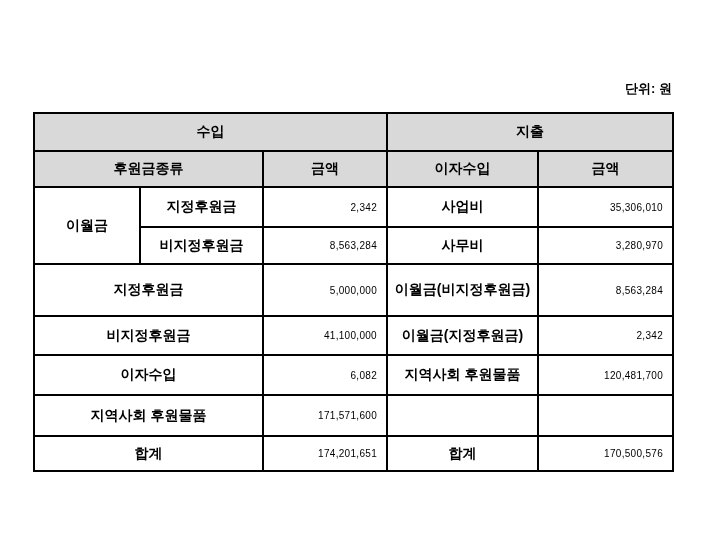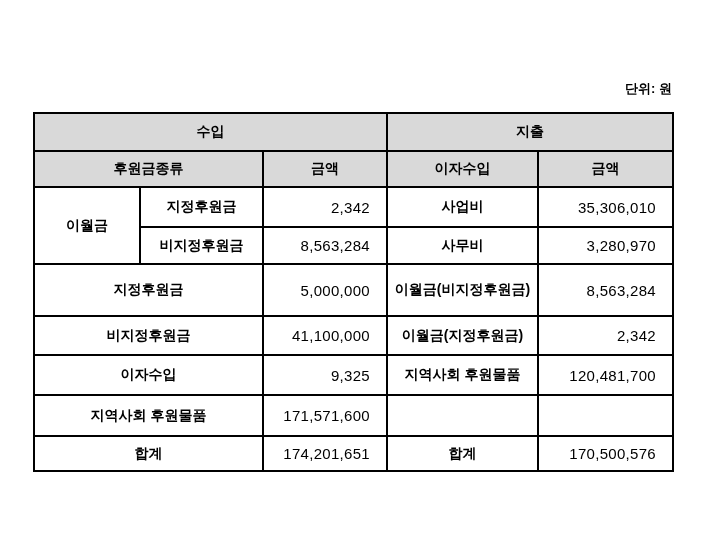--- a/index.html
+++ b/index.html
@@ -54,23 +54,23 @@
     font-weight: bold;
     padding: 0;
     overflow: hidden;
     white-space: nowrap;
   }
   table.report td.hdr {
     background: #d9d9d9;
   }
   table.report td.num {
     text-align: right;
-    padding-right: 16px;
+    padding-right: 9px;
     font-weight: normal;
-    font-size: 15px;
+    font-size: 10px;
     letter-spacing: 0.3px;
   }
   
   tr.rh1  td { height: 36px; }
   tr.rh2  td { height: 34px; }
   tr.rr1  td { height: 38px; }
   tr.rr2  td { height: 35px; }
   tr.rr3  td { height: 50px; }
   tr.rr4  td { height: 37px; }
   tr.rr5  td { height: 38px; }
@@ -131,21 +131,21 @@
 
     <tr class="rr4">
       <td colspan="2">비지정후원금</td>
       <td class="num">41,100,000</td>
       <td>이월금(지정후원금)</td>
       <td class="num">2,342</td>
     </tr>
 
     <tr class="rr5">
       <td colspan="2">이자수입</td>
-      <td class="num">9,325</td>
+      <td class="num">6,082</td>
       <td>지역사회 후원물품</td>
       <td class="num">120,481,700</td>
     </tr>
 
     <tr class="rr6">
       <td colspan="2">지역사회 후원물품</td>
       <td class="num">171,571,600</td>
       <td></td>
       <td class="num"></td>
     </tr>

